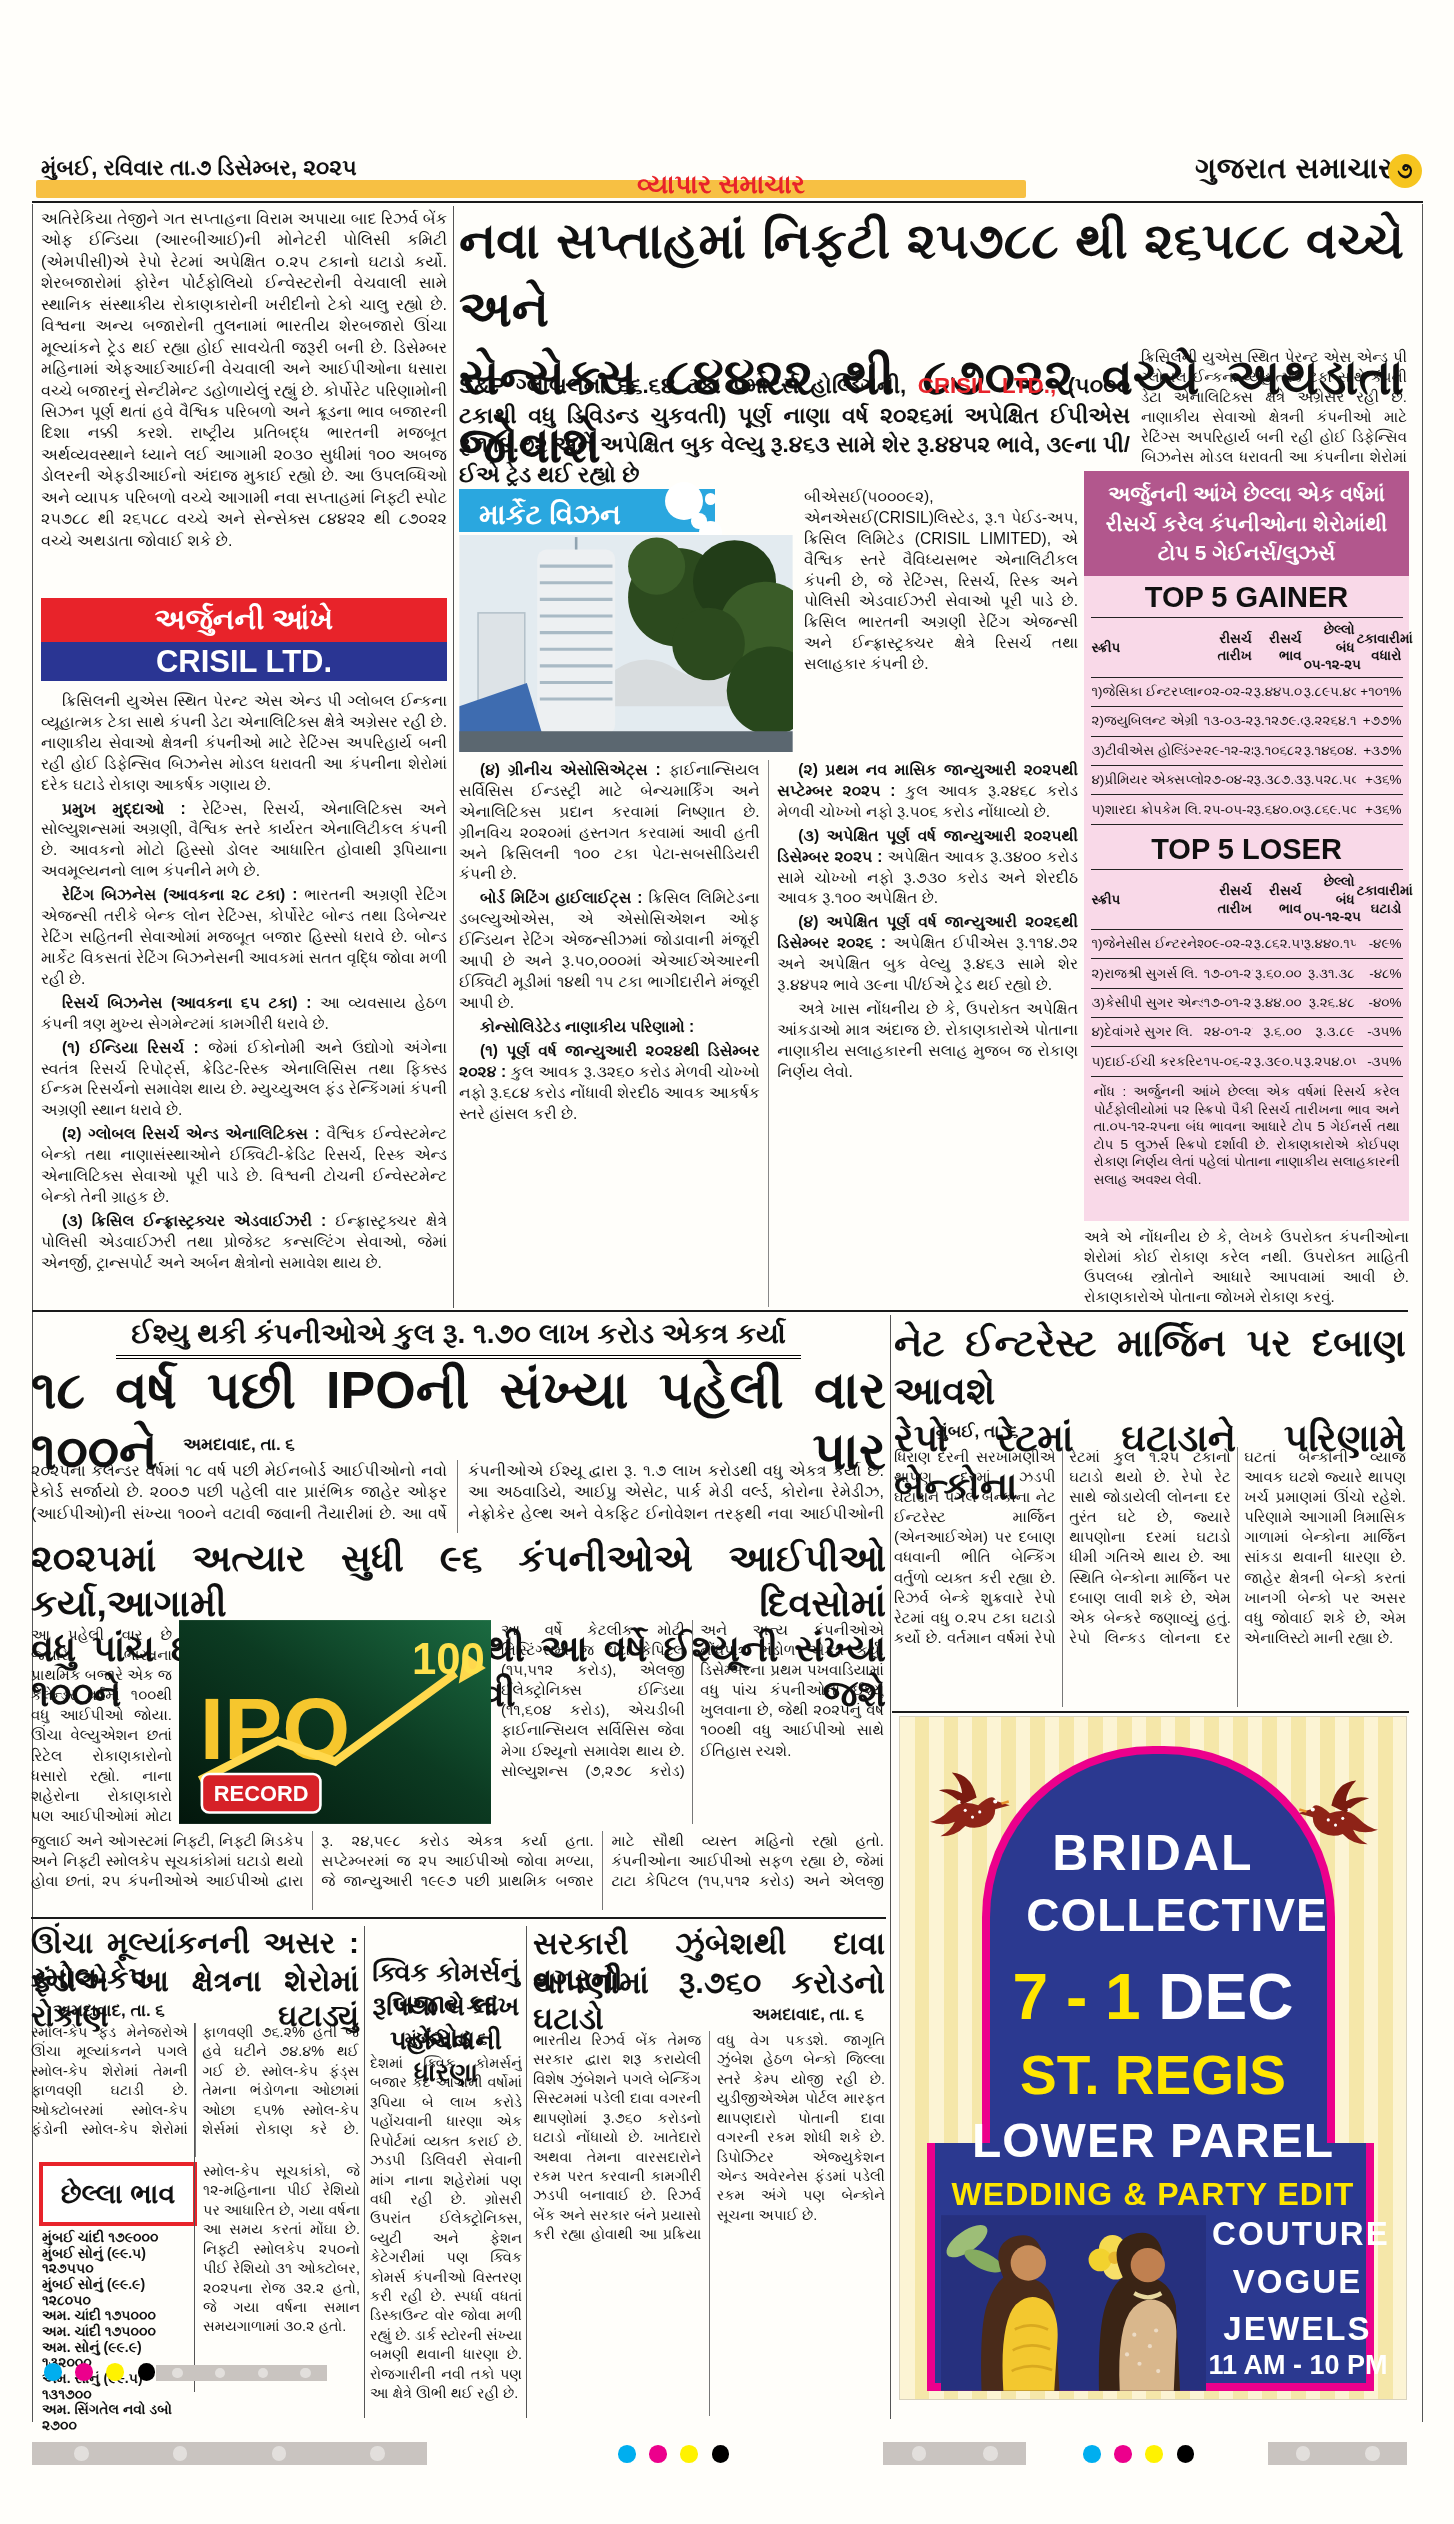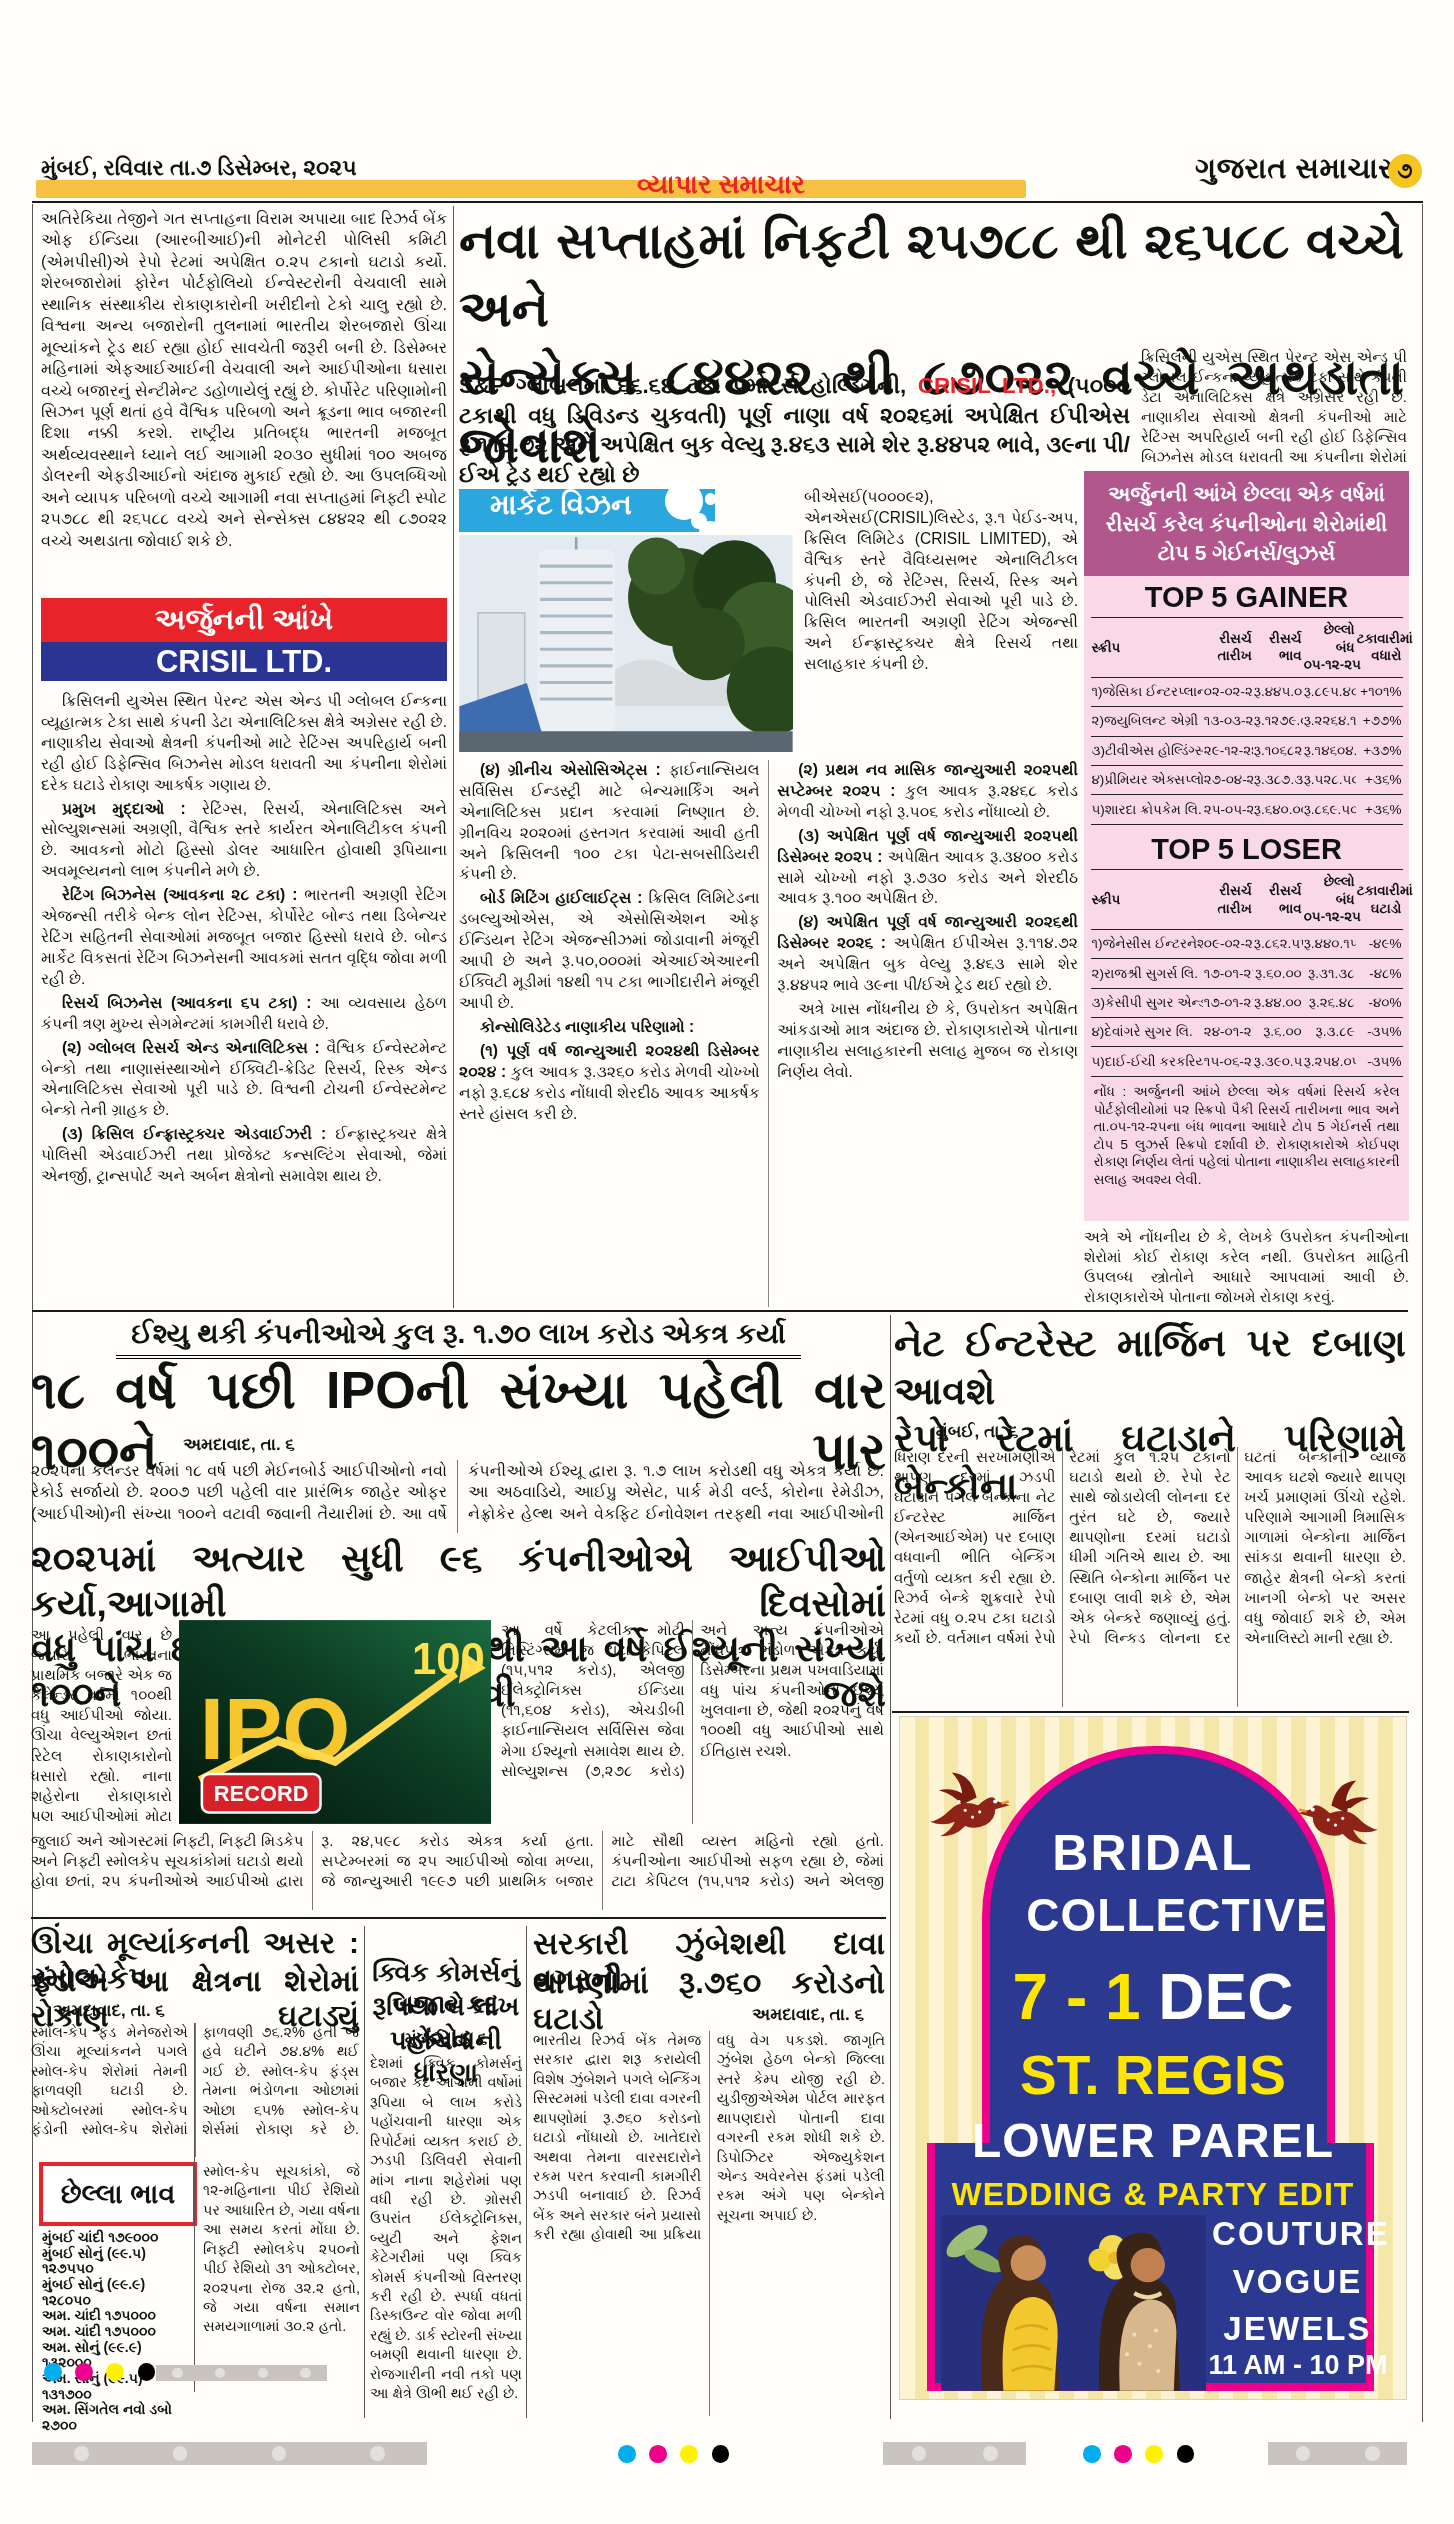--- a/index.html
+++ b/index.html
@@ -18,21 +18,21 @@
   .m-badge{left:1388px;top:154px;width:34px;height:34px;border-radius:50%;background:#F6C51F;
            font-size:22px;font-weight:bold;display:flex;align-items:center;justify-content:center;}
   
   .headline{left:459px;top:207px;width:945px;font-size:50px;font-weight:bold;line-height:1.36;
             text-align:justify;text-align-last:justify;}
   .sp{left:459px;top:349px;width:671px;height:121px;font-size:22.3px;font-weight:bold;line-height:1.32;}
   .sp .red{color:#E8232A;}
   .leftcol{left:41px;top:208px;width:406px;height:386px;font-size:16px;}
   .rmini{left:1141px;top:347px;width:266px;height:122px;font-size:15px;}
   .mv{left:459px;top:489px;width:256px;height:43px;background:#2AA7DF;color:#fff;font-size:28px;
-      font-weight:bold;display:flex;align-items:flex-start;padding-left:31px;box-sizing:border-box;}
+      font-weight:bold;display:flex;align-items:flex-end;padding-left:20px;box-sizing:border-box;}
   .mv-dot{position:absolute;background:#fff;border-radius:50%;}
   .photo{left:459px;top:535px;width:334px;height:217px;}
   .rphoto{left:804px;top:487px;width:274px;height:266px;font-size:15.6px;}
   .banner-red{left:41px;top:598px;width:406px;height:44px;background:#E8232A;color:#fff;font-size:29px;
       font-weight:bold;display:flex;align-items:center;justify-content:center;}
   .banner-blue{left:41px;top:642px;width:406px;height:39px;background:#2A3593;color:#fff;font-size:31px;
       font-weight:bold;display:flex;align-items:center;justify-content:center;}
   .crisilcol{left:41px;top:691px;width:406px;height:616px;font-size:15.6px;}
   .midcol{left:459px;top:760px;width:619px;height:547px;font-size:15.6px;
           column-count:2;column-gap:17.7px;column-rule:0.5px solid #888;}
@@ -175,20 +175,21 @@
   <div class="abs txt rphoto">બીએસઈ(૫૦૦૦૯૨), એનએસઈ(CRISIL)લિસ્ટેડ, રૂ.૧ પેઈડ-અપ, ક્રિસિલ લિમિટેડ (CRISIL LIMITED), એ વૈશ્વિક સ્તરે વૈવિધ્યસભર એનાલિટીકલ કંપની છે, જે રેટિંગ્સ, રિસર્ચ, રિસ્ક અને પોલિસી એડવાઈઝરી સેવાઓ પૂરી પાડે છે. ક્રિસિલ ભારતની અગ્રણી રેટિંગ એજન્સી અને ઈન્ફ્રાસ્ટ્રક્ચર ક્ષેત્રે રિસર્ચ તથા સલાહકાર કંપની છે.</div>
 
   <div class="abs banner-red">અર્જુનની આંખે</div>
   <div class="abs banner-blue">CRISIL LTD.</div>
 
   <div class="abs txt crisilcol">
     <p class="para">ક્રિસિલની યુએસ સ્થિત પેરન્ટ એસ એન્ડ પી ગ્લોબલ ઈન્કના વ્યૂહાત્મક ટેકા સાથે કંપની ડેટા એનાલિટિક્સ ક્ષેત્રે અગ્રેસર રહી છે. નાણાકીય સેવાઓ ક્ષેત્રની કંપનીઓ માટે રેટિંગ્સ અપરિહાર્ય બની રહી હોઈ ડિફેન્સિવ બિઝનેસ મોડલ ધરાવતી આ કંપનીના શેરોમાં દરેક ઘટાડે રોકાણ આકર્ષક ગણાય છે.</p>
     <p class="para"><span class="sec-h">પ્રમુખ મુદ્દાઓ :</span> <span>રેટિંગ્સ, રિસર્ચ, એનાલિટિક્સ અને સોલ્યુશન્સમાં અગ્રણી, વૈશ્વિક સ્તરે કાર્યરત એનાલિટીકલ કંપની છે. આવકનો મોટો હિસ્સો ડોલર આધારિત હોવાથી રૂપિયાના અવમૂલ્યનનો લાભ કંપનીને મળે છે.</span></p>
     <p class="para"><span class="sec-h">રેટિંગ બિઝનેસ (આવકના ૨૮ ટકા) :</span> <span>ભારતની અગ્રણી રેટિંગ એજન્સી તરીકે બેન્ક લોન રેટિંગ્સ, કોર્પોરેટ બોન્ડ તથા ડિબેન્ચર રેટિંગ સહિતની સેવાઓમાં મજબૂત બજાર હિસ્સો ધરાવે છે. બોન્ડ માર્કેટ વિકસતાં રેટિંગ બિઝનેસની આવકમાં સતત વૃદ્ધિ જોવા મળી રહી છે.</span></p>
     <p class="para"><span class="sec-h">રિસર્ચ બિઝનેસ (આવકના ૬૫ ટકા) :</span> <span>આ વ્યવસાય હેઠળ કંપની ત્રણ મુખ્ય સેગમેન્ટમાં કામગીરી ધરાવે છે.</span></p>
+    <p class="para"><span class="sec-h">(૧) ઈન્ડિયા રિસર્ચ :</span> <span>જેમાં ઈકોનોમી અને ઉદ્યોગો અંગેના સ્વતંત્ર રિસર્ચ રિપોર્ટ્સ, ક્રેડિટ-રિસ્ક એનાલિસિસ તથા ફિક્સ્ડ ઈન્કમ રિસર્ચનો સમાવેશ થાય છે. મ્યુચ્યુઅલ ફંડ રેન્કિંગમાં કંપની અગ્રણી સ્થાન ધરાવે છે.</span></p>
     <p class="para"><span class="sec-h">(૨) ગ્લોબલ રિસર્ચ એન્ડ એનાલિટિક્સ :</span> <span>વૈશ્વિક ઈન્વેસ્ટમેન્ટ બેન્કો તથા નાણાસંસ્થાઓને ઈક્વિટી-ક્રેડિટ રિસર્ચ, રિસ્ક એન્ડ એનાલિટિક્સ સેવાઓ પૂરી પાડે છે. વિશ્વની ટોચની ઈન્વેસ્ટમેન્ટ બેન્કો તેની ગ્રાહક છે.</span></p>
     <p class="para"><span class="sec-h">(૩) ક્રિસિલ ઈન્ફ્રાસ્ટ્રક્ચર એડવાઈઝરી :</span> <span>ઈન્ફ્રાસ્ટ્રક્ચર ક્ષેત્રે પોલિસી એડવાઈઝરી તથા પ્રોજેક્ટ કન્સલ્ટિંગ સેવાઓ, જેમાં એનર્જી, ટ્રાન્સપોર્ટ અને અર્બન ક્ષેત્રોનો સમાવેશ થાય છે.</span></p>
   </div>
 
   <div class="abs txt midcol">
     <p class="para"><span class="sec-h">(૪) ગ્રીનીચ એસોસિએટ્સ :</span> <span>ફાઈનાન્સિયલ સર્વિસિસ ઈન્ડસ્ટ્રી માટે બેન્ચમાર્કિંગ અને એનાલિટિક્સ પ્રદાન કરવામાં નિષ્ણાત છે. ગ્રીનવિચ ૨૦૨૦માં હસ્તગત કરવામાં આવી હતી અને ક્રિસિલની ૧૦૦ ટકા પેટા-સબસીડિયરી કંપની છે.</span></p>
     <p class="para"><span class="sec-h">બોર્ડ મિટિંગ હાઈલાઈટ્સ :</span> <span>ક્રિસિલ લિમિટેડના ડબલ્યુઓએસ, એ એસોસિએશન ઓફ ઈન્ડિયન રેટિંગ એજન્સીઝમાં જોડાવાની મંજૂરી આપી છે અને રૂ.૫૦,૦૦૦માં એઆઈએઆરની ઈક્વિટી મૂડીમાં ૧૪થી ૧૫ ટકા ભાગીદારીને મંજૂરી આપી છે.</span></p>
     <p class="para"><span class="sec-h">કોન્સોલિડેટેડ નાણાકીય પરિણામો :</span></p>
     <p class="para"><span class="sec-h">(૧) પૂર્ણ વર્ષ જાન્યુઆરી ૨૦૨૪થી ડિસેમ્બર ૨૦૨૪ :</span> <span>કુલ આવક રૂ.૩૨૬૦ કરોડ મેળવી ચોખ્ખો નફો રૂ.૬૮૪ કરોડ નોંધાવી શેરદીઠ આવક આકર્ષક સ્તરે હાંસલ કરી છે.</span></p>
     <p class="para"><span class="sec-h">(૨) પ્રથમ નવ માસિક જાન્યુઆરી ૨૦૨૫થી સપ્ટેમ્બર ૨૦૨૫ :</span> <span>કુલ આવક રૂ.૨૪૬૮ કરોડ મેળવી ચોખ્ખો નફો રૂ.૫૦૬ કરોડ નોંધાવ્યો છે.</span></p>

